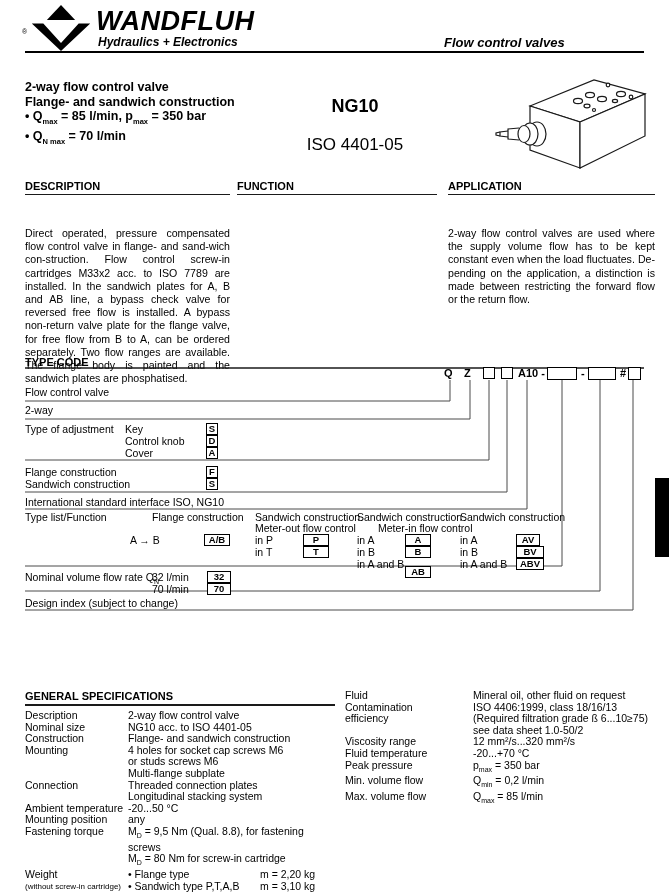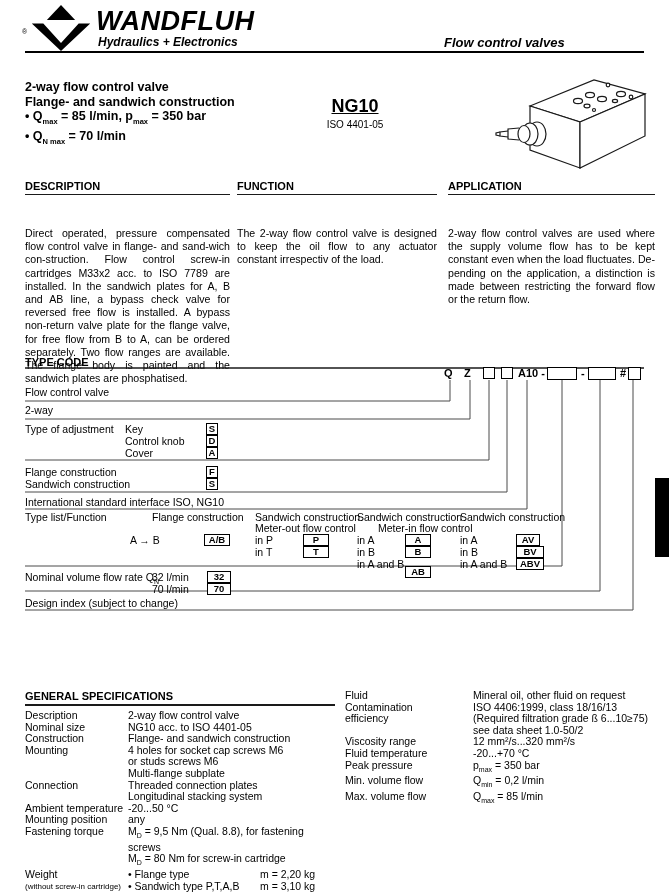--- a/index.html
+++ b/index.html
@@ -10,22 +10,22 @@
   
   .brand{font-size:27px;font-weight:bold;font-style:italic;letter-spacing:.5px;}
   .tagline{font-size:12px;font-weight:bold;font-style:italic;}
   .category{font-size:13px;font-weight:bold;font-style:italic;}
   .reg{font-size:7px;}
   .header-rule{height:2px;background:#000;}
 
   
   .title-line{font-size:12.5px;font-weight:bold;line-height:14.5px;}
   .title-line sub{font-size:7.5px;}
-  .ng{font-size:18px;font-weight:bold;text-align:center;text-decoration:underline;}
-  .iso{font-size:10px;text-align:center;margin-top:2px;}
+  .ng{font-size:18px;font-weight:bold;text-align:center;}
+  .iso{font-size:17px;text-align:center;margin-top:18px;}
 
   
   .col-head{font-size:11px;font-weight:bold;border-bottom:1.5px solid #1a1a1a;padding-bottom:2px;margin-bottom:4px;}
   .col-body{font-size:10.6px;line-height:13.2px;text-align:justify;margin-top:32px;}
 
   
   .tc-head{font-size:11px;font-weight:bold;}
   .tc-label{font-size:10.5px;white-space:nowrap;}
   .tc-code{font-size:11px;font-weight:bold;white-space:nowrap;}
   .cbox{position:absolute;box-sizing:border-box;border:1px solid #000;background:#fff;}
@@ -99,21 +99,20 @@
     <polyline class="nofill" points="18,61 10,62 10,66 18,67"></polyline>
     <polyline class="nofill" points="10,62 6,63 6,65 10,66"></polyline>
   </svg>
 
   <div class="abs" style="left:25px;top:180px;width:205px;">
     <div class="col-head">DESCRIPTION</div>
     <div class="col-body">Direct operated, pressure compensated flow control valve in flange- and sand-wich con-struction. Flow control screw-in cartridges M33x2 acc. to ISO 7789 are installed. In the sandwich plates for A, B and AB line, a bypass check valve for reversed free flow is installed. A bypass non-return valve plate for the flange valve, for free flow from B to A, can be ordered separately. Two flow ranges are available. The flange body is painted and the sandwich plates are phosphatised.</div>
   </div>
   <div class="abs" style="left:237px;top:180px;width:200px;">
     <div class="col-head">FUNCTION</div>
-    <div class="col-body">The 2-way flow control valve is designed to keep the oil flow to any actuator constant irrespectiv of the load.</div>
   </div>
   <div class="abs" style="left:448px;top:180px;width:207px;">
     <div class="col-head">APPLICATION</div>
     <div class="col-body">2-way flow control valves are used where the supply volume flow has to be kept constant even when the load fluctuates. De-pending on the application, a distinction is made between restricting the forward flow or the return flow.</div>
   </div>
 
   <div class="abs" style="left:0;top:355px;width:669px;height:265px;">
 
     <svg class="abs" style="left:0;top:0;" width="669" height="265">
       <line class="heavy" x1="25" y1="13" x2="644" y2="13"></line>

